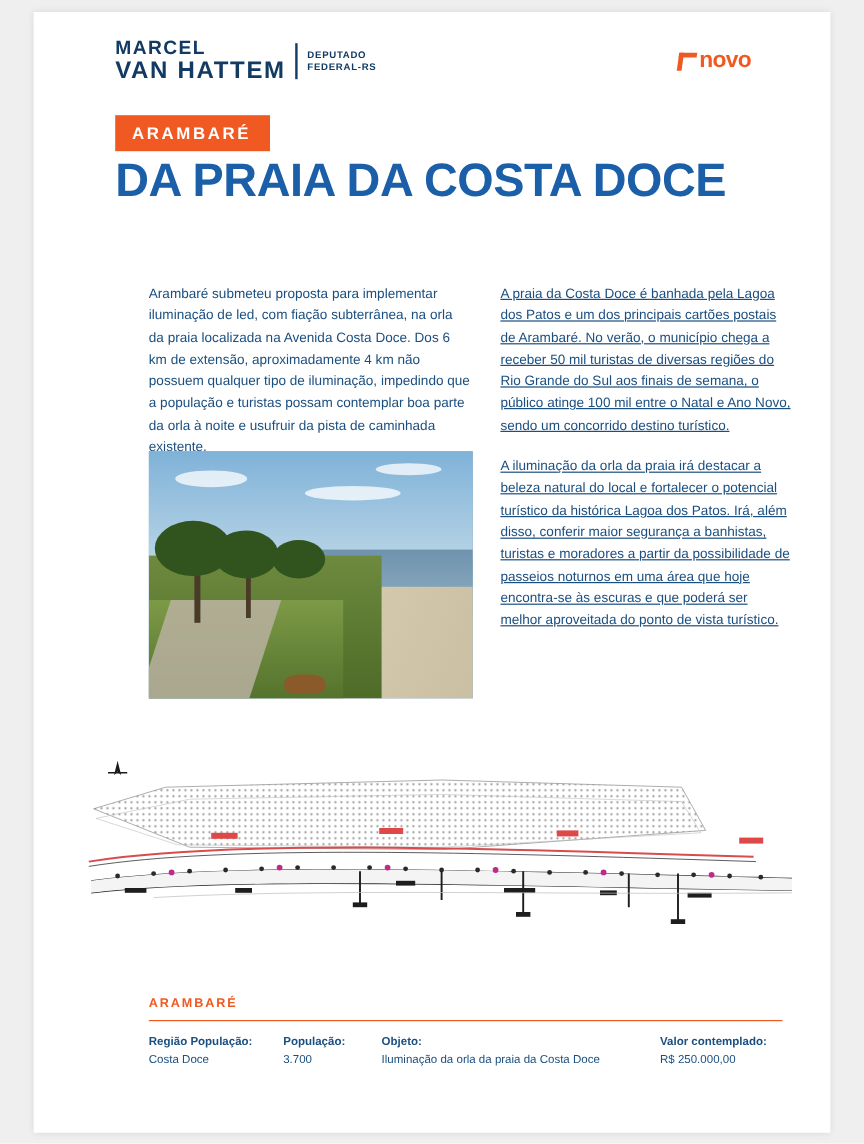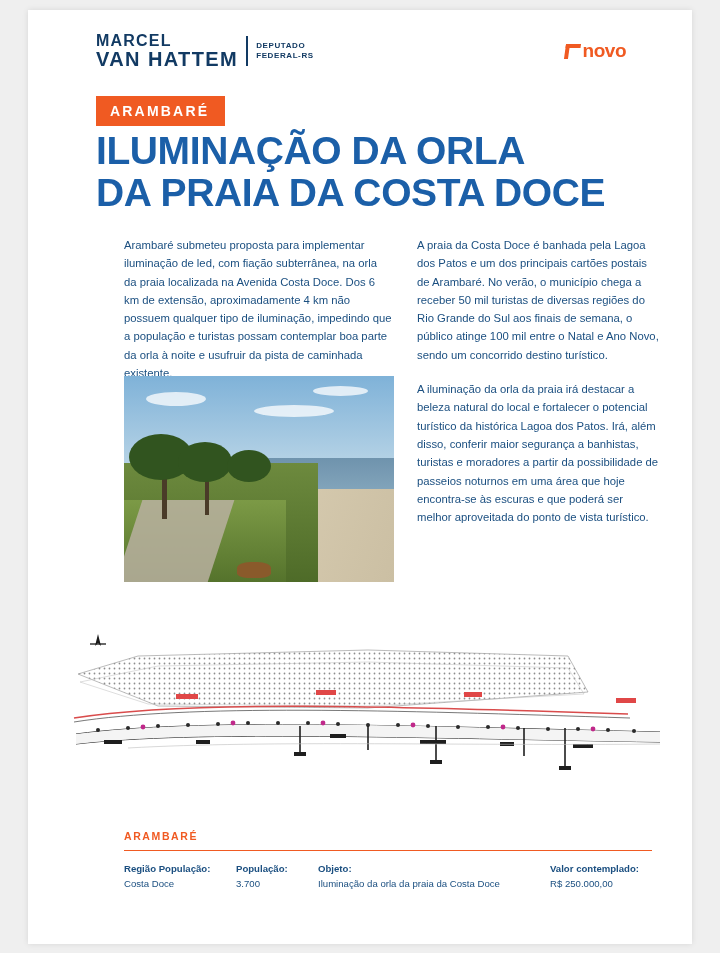--- a/index.html
+++ b/index.html
@@ -60,21 +60,21 @@
   }
   
   .col-l{
     position:absolute;left:96px;top:226px;width:268px;
     color:#1b4f80;font-size:11.3px;line-height:1.62;
   }
   .col-r{
     position:absolute;left:389px;top:226px;width:242px;
     color:#1b4f80;font-size:11.3px;line-height:1.62;
   }
-  .col-r p{margin:0 0 16px 0;}
+  .col-r p{margin:0 0 16px 0;text-decoration:underline;}
   .col-l p{margin:0;}
   
   .photo{
     position:absolute;left:96px;top:366px;width:270px;height:206px;
     overflow:hidden;background:#7fa8c8;
   }
   .sky{position:absolute;left:0;top:0;width:100%;height:44%;
     background:linear-gradient(#7fb2d8,#b8d4e6);}
   .cloud{position:absolute;background:rgba(255,255,255,.75);border-radius:50%;}
   .water{position:absolute;left:52%;top:40%;width:48%;height:26%;
@@ -140,21 +140,20 @@
     </div>
     <div class="logo-right">
       <span class="novo-mark"></span>
       <span>novo</span>
     </div>
   </div>
 
   <div class="tag">ARAMBARÉ</div>
 
   <div class="title">
-    <div>ILUMINAÇÃO DA ORLA</div>
     <div>DA PRAIA DA COSTA DOCE</div>
   </div>
 
   <div class="col-l">
     <p>Arambaré submeteu proposta para implementar iluminação de led, com fiação subterrânea, na orla da praia localizada na Avenida Costa Doce. Dos 6 km de extensão, aproximadamente 4 km não possuem qualquer tipo de iluminação, impedindo que a população e turistas possam contemplar boa parte da orla à noite e usufruir da pista de caminhada existente.</p>
   </div>
   <div class="col-r">
     <p>A praia da Costa Doce é banhada pela Lagoa dos Patos e um dos principais cartões postais de Arambaré. No verão, o município chega a receber 50 mil turistas de diversas regiões do Rio Grande do Sul aos finais de semana, o público atinge 100 mil entre o Natal e Ano Novo, sendo um concorrido destino turístico.</p>
     <p>A iluminação da orla da praia irá destacar a beleza natural do local e fortalecer o potencial turístico da histórica Lagoa dos Patos. Irá, além disso, conferir maior segurança a banhistas, turistas e moradores a partir da possibilidade de passeios noturnos em uma área que hoje encontra-se às escuras e que poderá ser melhor aproveitada do ponto de vista turístico.</p>
   </div>

